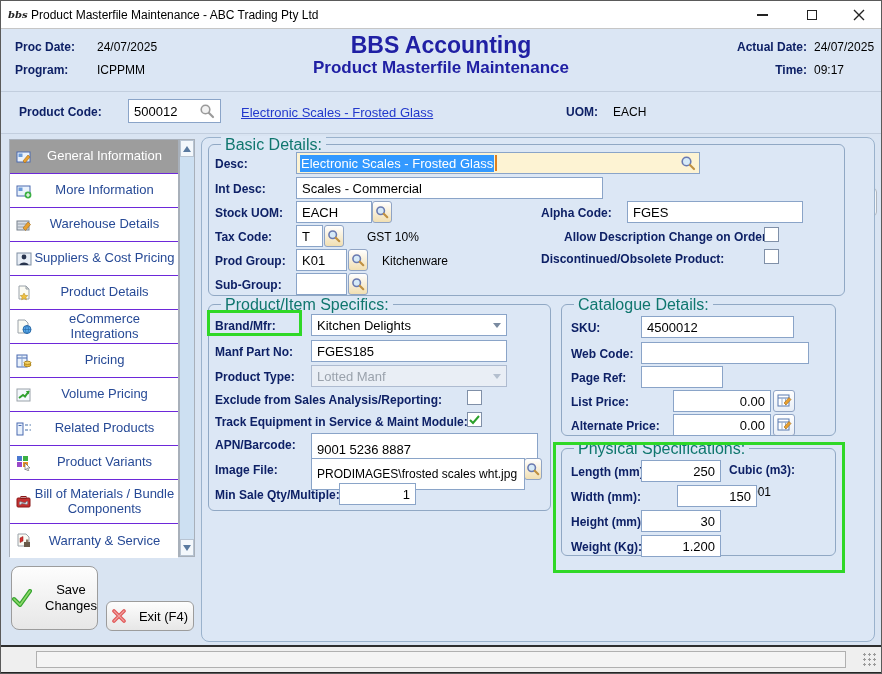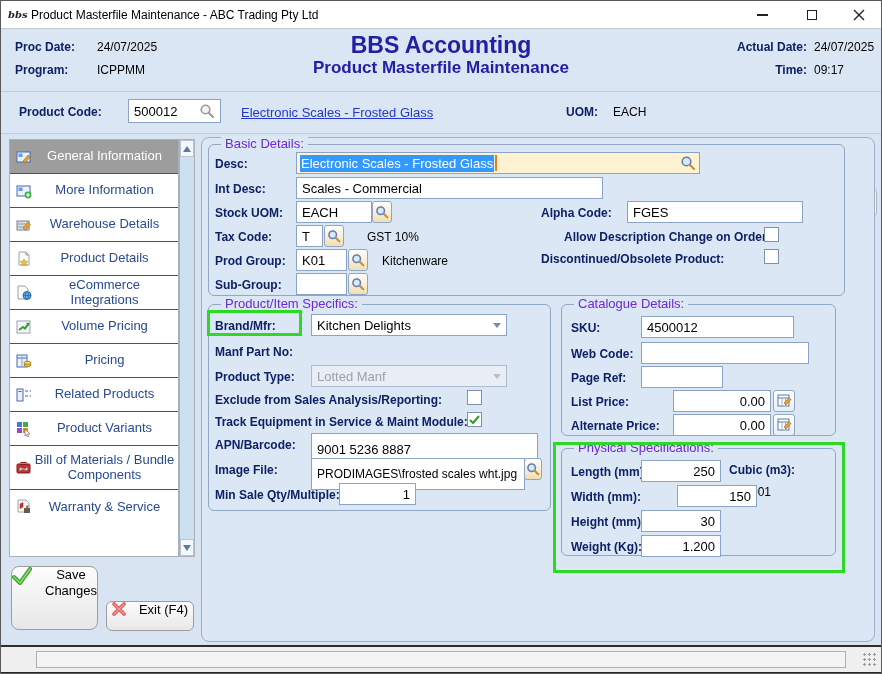--- a/index.html
+++ b/index.html
@@ -36,34 +36,34 @@
   .side-item:last-child { border-bottom:none; }
   .side-item.tall { height:44px; }
   .side-item.selected { background:#9d9d9d; color:#fff; }
   .side-item .icon { width:21px; flex:none; display:flex; align-items:center; justify-content:center; }
   .side-item .side-label { flex:1; text-align:center; line-height:1.15; }
   .side-scroll { position:absolute; right:0; top:0; width:16px; height:418px; background:#cde0f2; border:1px solid #a8b0ba; }
   .scroll-btn { position:absolute; left:0; width:14px; height:17px; background:#f4f8fc; border:1px solid #b8c4d2; display:flex; align-items:center; justify-content:center; }
   
   #mainpanel { position:absolute; left:200px; top:136px; width:674px; height:505px; background:#dce7f5; border:1px solid #9ab2cc; border-radius:8px; }
   .grp { position:absolute; border:1px solid #90a8c4; border-radius:6px; }
-  .grp-title { position:absolute; top:-9px; left:12px; background:#dce7f5; padding:0 4px; color:#6d28d9; font-size:13px; white-space:nowrap; }
+  .grp-title { position:absolute; top:-9px; left:12px; background:#dce7f5; padding:0 4px; color:#0f766e; font-size:16px; white-space:nowrap; }
   .selbox { position:absolute; background:#fff; border:1px solid #8aa4c8; font-size:13px; display:flex; align-items:center; padding:0 5px; color:#000; }
   .selbox .chev { margin-left:auto; width:0; height:0; border-left:4px solid transparent; border-right:4px solid transparent; border-top:5px solid #7a8aa0; }
   .selbox.disabled { background:#e9eef5; color:#9aa2ac; border-color:#aebbd0; }
   .selbox.disabled .chev { border-top-color:#b4bfce; }
   .cb { position:absolute; width:15px; height:15px; background:#fff; border:1px solid #8090a8; display:flex; align-items:center; justify-content:center; }
   .magbtn { position:absolute; width:20px; height:22px; border:1px solid #90a4c4; border-radius:3px; background:linear-gradient(#ffffff,#f1dfb2); display:flex; align-items:center; justify-content:center; }
   .mag-inline { position:absolute; display:flex; align-items:center; justify-content:center; }
   .desc-field { position:absolute; background:#fdf3d3; border:1px solid #8aa4c8; font-size:13px; display:flex; align-items:center; padding:0 3px; }
   .desc-field .sel { background:#3399ff; color:#fff; padding:1px 1px; white-space:nowrap; }
   .desc-field .caret { width:2px; height:16px; background:#e08020; margin-left:1px; }
   .hl-box { position:absolute; border:3px solid #2fd827; background:transparent; }
   
-  .btn3d { position:absolute; background:linear-gradient(#fdfdfd,#e7e7e7); border:1px solid #9c9c9c; border-radius:8px; display:flex; align-items:flex-start; justify-content:center; gap:13px; font-size:13px; color:#000; cursor:pointer; }
+  .btn3d { position:absolute; background:linear-gradient(#fdfdfd,#e7e7e7); border:1px solid #9c9c9c; border-radius:8px; display:flex; align-items:center; justify-content:center; gap:13px; font-size:13px; color:#000; cursor:pointer; }
   .btn-label-2line { text-align:center; line-height:1.25; }
   
   #content-bottom-line { position:absolute; left:0; top:644px; width:100%; height:2px; background:#2e2e2e; }
   #statusbar { position:absolute; left:0; top:646px; width:100%; height:25px; background:#efefef; }
   .status-inset { position:absolute; left:35px; top:4px; width:810px; height:17px; border:1px solid #b0b0b0; background:#f4f4f4; }
   .grip { position:absolute; right:4px; top:6px; width:14px; height:14px;
     background-image: radial-gradient(circle, #9a9a9a 1.2px, transparent 1.3px);
     background-size: 5px 5px; background-position: bottom right; }
   #bottom-strip { position:absolute; left:0; top:671px; width:100%; height:3px; background:#262626; }
   svg { display:block; }
@@ -163,58 +163,68 @@
               <line x1="1" y1="7" x2="13" y2="7" stroke="#98a2ae"></line>
               <line x1="1" y1="10" x2="13" y2="10" stroke="#98a2ae"></line>
               <path d="M7 11 L12 5 L14.5 7.5 L9.5 13.5 Z" fill="#e8a030" stroke="#a06818" stroke-width="0.6"></path>
             </svg>
           </span>
         <span class="side-label">Warehouse Details</span>
       </div>
       <div class="side-item">
         <span class="icon">
             <svg width="16" height="16" viewBox="0 0 16 16">
+              <rect x="1" y="2" width="14" height="12" fill="#e8eef6" stroke="#8090a4"></rect>
+              <circle cx="8" cy="6" r="2.4" fill="#28344e"></circle>
+              <path d="M3.5 14 C3.5 10.5 12.5 10.5 12.5 14 Z" fill="#28344e"></path>
+            </svg>
+          </span>
+        <span class="side-label">Suppliers &amp; Cost Pricing</span>
+      </div>
+      <div class="side-item">
+        <span class="icon">
+            <svg width="16" height="16" viewBox="0 0 16 16">
               <path d="M3 1 L10 1 L13 4 L13 14 L3 14 Z" fill="#fbfbf4" stroke="#9aa2aa"></path>
               <path d="M10 1 L10 4 L13 4 Z" fill="#dcdcd4" stroke="#9aa2aa"></path>
               <path d="M8 8 L9.2 10.3 L11.8 10.6 L9.9 12.3 L10.4 14.8 L8 13.6 L5.6 14.8 L6.1 12.3 L4.2 10.6 L6.8 10.3 Z" fill="#f0c040" stroke="#b08820" stroke-width="0.5"></path>
             </svg>
           </span>
         <span class="side-label">Product Details</span>
       </div>
       <div class="side-item">
         <span class="icon">
             <svg width="16" height="16" viewBox="0 0 16 16">
               <path d="M2 1 L9 1 L12 4 L12 14 L2 14 Z" fill="#fbfbf4" stroke="#9aa2aa"></path>
               <circle cx="11" cy="10.5" r="4" fill="#58a8e8" stroke="#2a6aa8"></circle>
               <path d="M7 10.5 H15 M11 6.5 C9 8,9 13,11 14.5 M11 6.5 C13 8,13 13,11 14.5" stroke="#2a6aa8" stroke-width="0.7" fill="none"></path>
             </svg>
           </span>
         <span class="side-label">eCommerce Integrations</span>
-      </div>
-      <div class="side-item">
-        <span class="icon">
-            <svg width="16" height="16" viewBox="0 0 16 16">
-              <rect x="1" y="2" width="13" height="12" fill="#f4f8fc" stroke="#9aa2aa"></rect>
-              <path d="M3 11 L7 8 L9 9.5 L13 4" stroke="#2fa02f" stroke-width="2" fill="none"></path>
-              <path d="M13 4 L13 7.5 L9.8 4 Z" fill="#2fa02f"></path>
-            </svg>
-          </span>
-        <span class="side-label">Volume Pricing</span>
       </div>
       <div class="side-item">
         <span class="icon">
             <svg width="16" height="16" viewBox="0 0 16 16">
               <rect x="1" y="2" width="10" height="12" fill="#eaf2fc" stroke="#4a6ab0"></rect>
               <line x1="1" y1="5" x2="11" y2="5" stroke="#4a6ab0"></line>
               <line x1="6" y1="2" x2="6" y2="14" stroke="#88a4d0"></line>
               <ellipse cx="11.5" cy="12" rx="3.5" ry="1.6" fill="#f0c040" stroke="#b08820"></ellipse>
               <ellipse cx="11.5" cy="9.8" rx="3.5" ry="1.6" fill="#f6d468" stroke="#b08820"></ellipse>
             </svg>
           </span>
         <span class="side-label">Pricing</span>
+      </div>
+      <div class="side-item">
+        <span class="icon">
+            <svg width="16" height="16" viewBox="0 0 16 16">
+              <rect x="1" y="2" width="13" height="12" fill="#f4f8fc" stroke="#9aa2aa"></rect>
+              <path d="M3 11 L7 8 L9 9.5 L13 4" stroke="#2fa02f" stroke-width="2" fill="none"></path>
+              <path d="M13 4 L13 7.5 L9.8 4 Z" fill="#2fa02f"></path>
+            </svg>
+          </span>
+        <span class="side-label">Volume Pricing</span>
       </div>
       <div class="side-item">
         <span class="icon">
             <svg width="16" height="16" viewBox="0 0 16 16">
               <rect x="1" y="2" width="6" height="12" fill="#eaf2fc" stroke="#4a6ab0"></rect>
               <line x1="2.5" y1="4.5" x2="5.5" y2="4.5" stroke="#4a6ab0"></line>
               <line x1="9" y1="4" x2="12" y2="4" stroke="#8aa4c8" stroke-width="1.6"></line>
               <line x1="13.5" y1="4" x2="15" y2="4" stroke="#8aa4c8" stroke-width="1.6"></line>
               <line x1="9" y1="9" x2="12" y2="9" stroke="#8aa4c8" stroke-width="1.6"></line>
               <line x1="13.5" y1="9" x2="15" y2="9" stroke="#8aa4c8" stroke-width="1.6"></line>
@@ -332,20 +342,21 @@
   <div class="grp" style="left:207px;top:303px;width:343px;height:207px;">
     <span class="grp-title">Product/Item Specifics:</span>
   </div>
   <span class="lbl" style="left:214px;top:318px;">Brand/Mfr:</span>
   <div class="hl-box" style="left:206px;top:309px;width:95px;height:26px;"></div>
   <div class="selbox" style="left:310px;top:313px;width:196px;height:22px;">
     <span>Kitchen Delights</span>
     <span class="chev"></span>
   </div>
   <span class="lbl" style="left:214px;top:344px;">Manf Part No:</span>
+  <input class="inp" style="left: 310px; top: 339px; width: 196px; height: 22px;" value="FGES185">
   <span class="lbl" style="left:214px;top:369px;">Product Type:</span>
   <div class="selbox disabled" style="left:310px;top:364px;width:196px;height:22px;">
     <span>Lotted Manf</span>
     <span class="chev"></span>
   </div>
   <span class="lbl" style="left:214px;top:392px;">Exclude from Sales Analysis/Reporting:</span>
   <span class="cb" style="left:466px;top:389px;"></span>
   <span class="lbl" style="left:214px;top:414px;">Track Equipment in Service &amp; Maint Module:</span>
   <span class="cb" style="left:466px;top:411px;">
     <svg width="11" height="10" viewBox="0 0 11 10">

